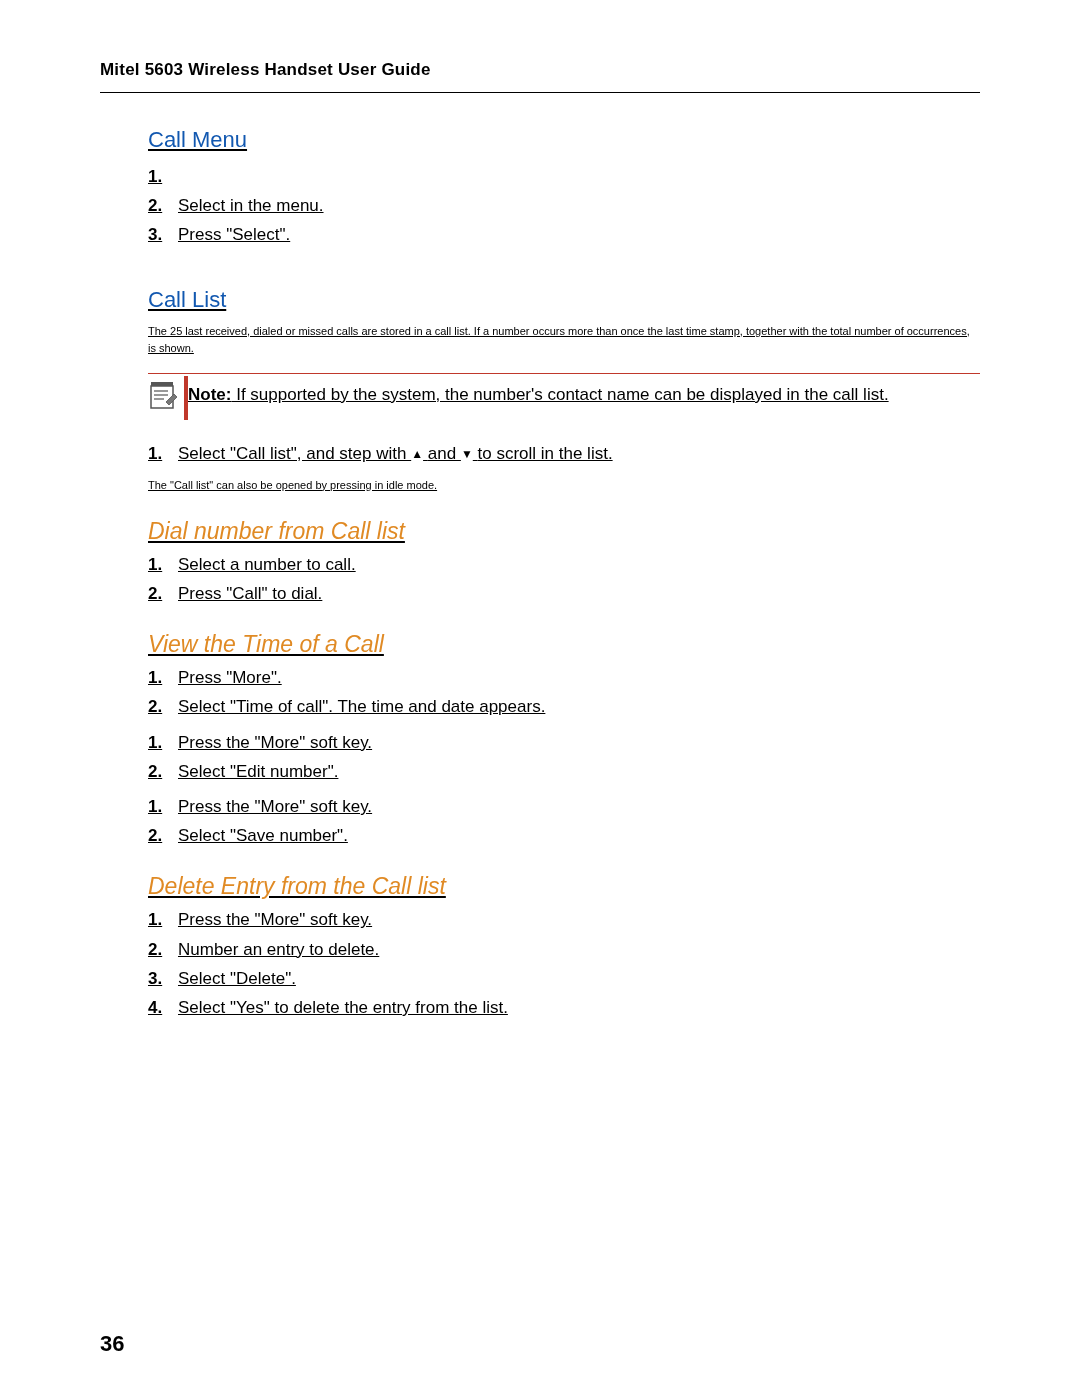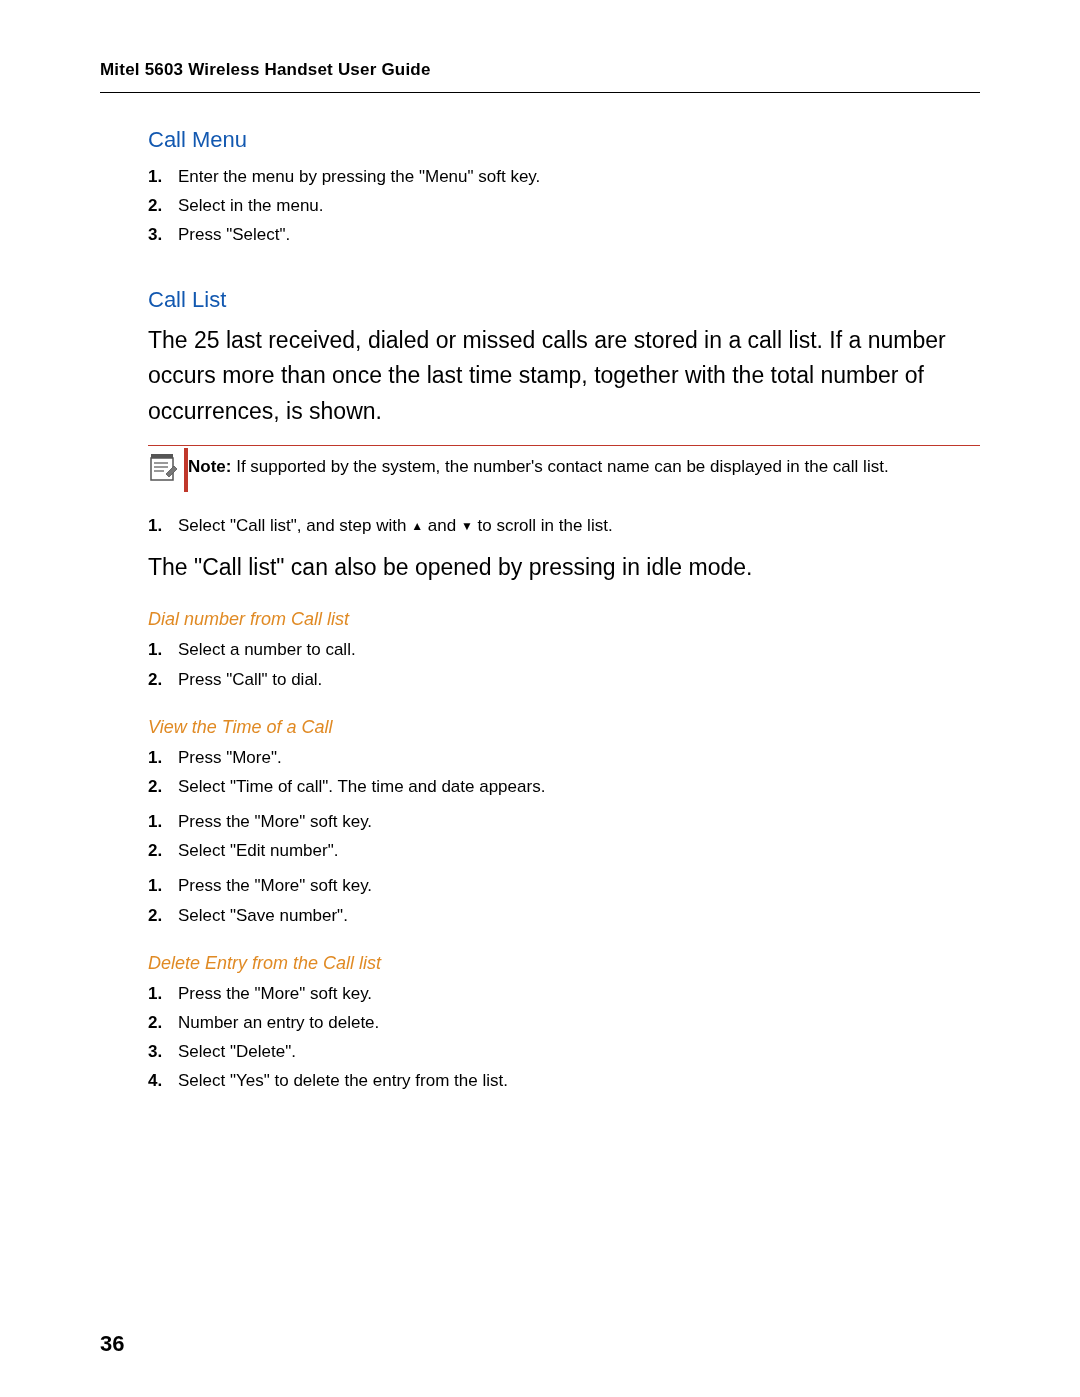--- a/index.html
+++ b/index.html
@@ -18,32 +18,33 @@
   .running-head {
     font-weight: bold;
     font-size: 17px;
     padding-bottom: 12px;
     border-bottom: 1px solid #000;
     margin-bottom: 34px;
     letter-spacing: 0.2px;
   }
   .content {
     margin-left: 48px;
+    text-decoration: underline;
   }
   .h-blue {
     color: #1258b0;
     font-size: 22px;
     font-weight: normal;
     margin-top: 22px;
     margin-bottom: 10px;
   }
   .h-orange {
     color: #e08a24;
     font-style: italic;
-    font-size: 18px;
+    font-size: 23px;
     font-weight: normal;
     margin-top: 24px;
     margin-bottom: 6px;
   }
   ol.steps {
     list-style: none;
     padding: 0;
     margin: 0 0 8px 0;
   }
   ol.steps li {
@@ -52,21 +53,21 @@
     font-size: 17px;
     line-height: 1.6;
     margin: 2px 0;
   }
   ol.steps li .num {
     width: 30px;
     flex-shrink: 0;
     font-weight: bold;
   }
   .para {
-    font-size: 23px;
+    font-size: 11px;
     line-height: 1.55;
     margin: 10px 0;
   }
   .note-box {
     border-top: 1px solid #c0382b;
     margin: 16px 0 20px 0;
     display: flex;
     align-items: flex-start;
     padding-top: 2px;
   }
@@ -108,21 +109,20 @@
 
 <div class="page">
   <div class="running-head">Mitel 5603 Wireless Handset User Guide</div>
 
   <div class="content">
 
     <div class="h-blue">Call Menu</div>
     <ol class="steps">
       <li>
           <span class="num">1.</span>
-          <span>Enter the menu by pressing the "Menu" soft key.</span>
         </li>
       <li>
           <span class="num">2.</span>
           <span>Select        in the menu.</span>
         </li>
       <li>
           <span class="num">3.</span>
           <span>Press "Select".</span>
         </li>
     </ol>

